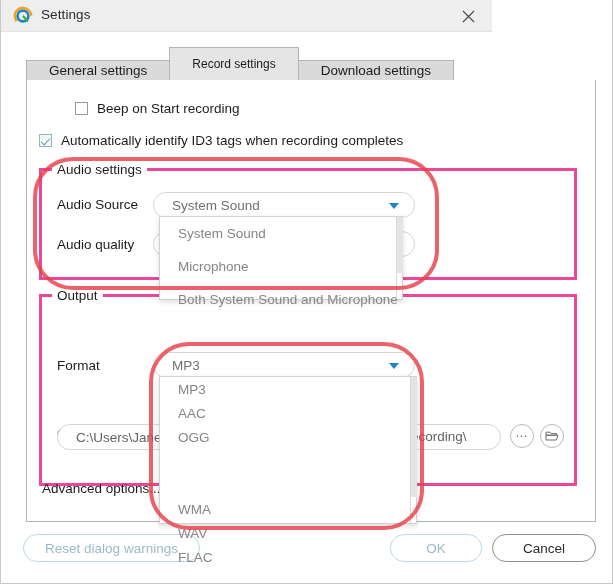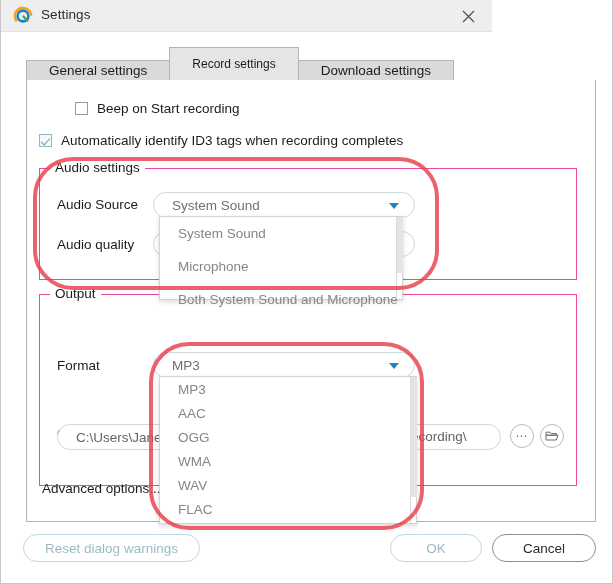--- a/index.html
+++ b/index.html
@@ -101,21 +101,21 @@
     width: 4px; height: 8px;
     border: solid #6f9aa2;
     border-width: 0 1.6px 1.6px 0;
     transform: rotate(42deg);
   }
   .cb-label { font-size: 13.5px; color: #1c1c1c; }
 
   
   .group {
     position: absolute;
-    border: 1px solid #ec4899;
+    border: 3px solid #ec4899;
   }
   .group-title {
     position: absolute; top: -9px; left: 10px;
     background: #ffffff; padding: 0 5px;
     font-size: 13.5px; color: #1c1c1c;
   }
 
   .field-label {
     position: absolute;
     font-size: 13.5px; color: #1c1c1c;
@@ -330,21 +330,21 @@
       <path d="M1 6.2 L13 6.2 L11.3 11 L1 11 Z" fill="none" stroke="#6d6d6d" stroke-width="1"></path>
     </svg>
   </div>
 
   <span class="link-text" style="left:41px; top:481px;">Advanced options...</span>
 
   <div class="dropdown" style="left:158px; top:376px; width:258px; height:148px;">
     <div class="dd-item" style="height:24px;">MP3</div>
     <div class="dd-item" style="height:24px;">AAC</div>
     <div class="dd-item" style="height:24px;">OGG</div>
-    <div class="dd-item" style="height:24px;">WMA</div>
+    <div class="dd-item" style="height:24px;margin-top:48px;">WMA</div>
     <div class="dd-item" style="height:24px;">WAV</div>
     <div class="dd-item" style="height:24px;">FLAC</div>
     <div class="dd-scroll">
       <div class="dd-scroll-thumb" style="height:120px;"></div>
     </div>
   </div>
 
   <div class="btn ghost-blue" style="left:22px; top:534px; width:177px;">
     <span>Reset dialog warnings</span>
   </div>

